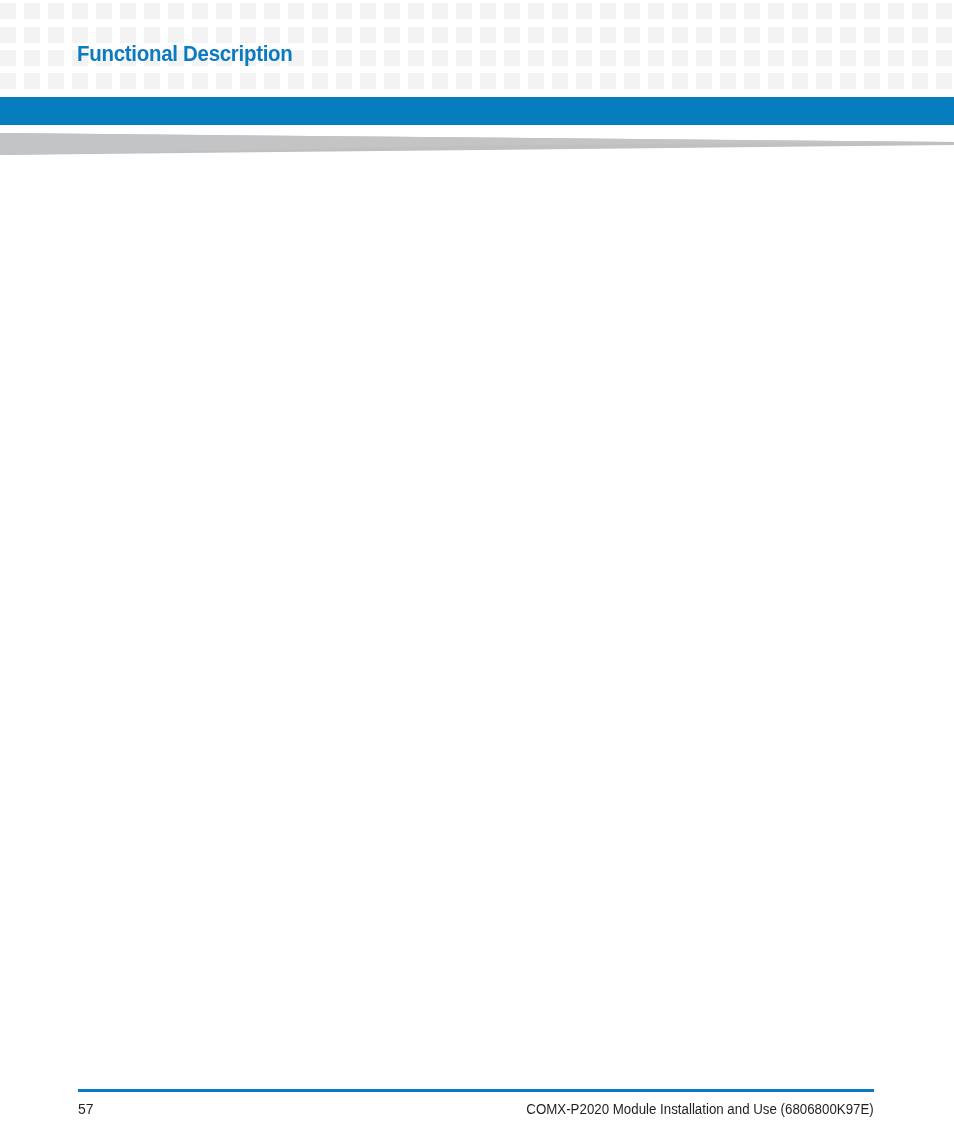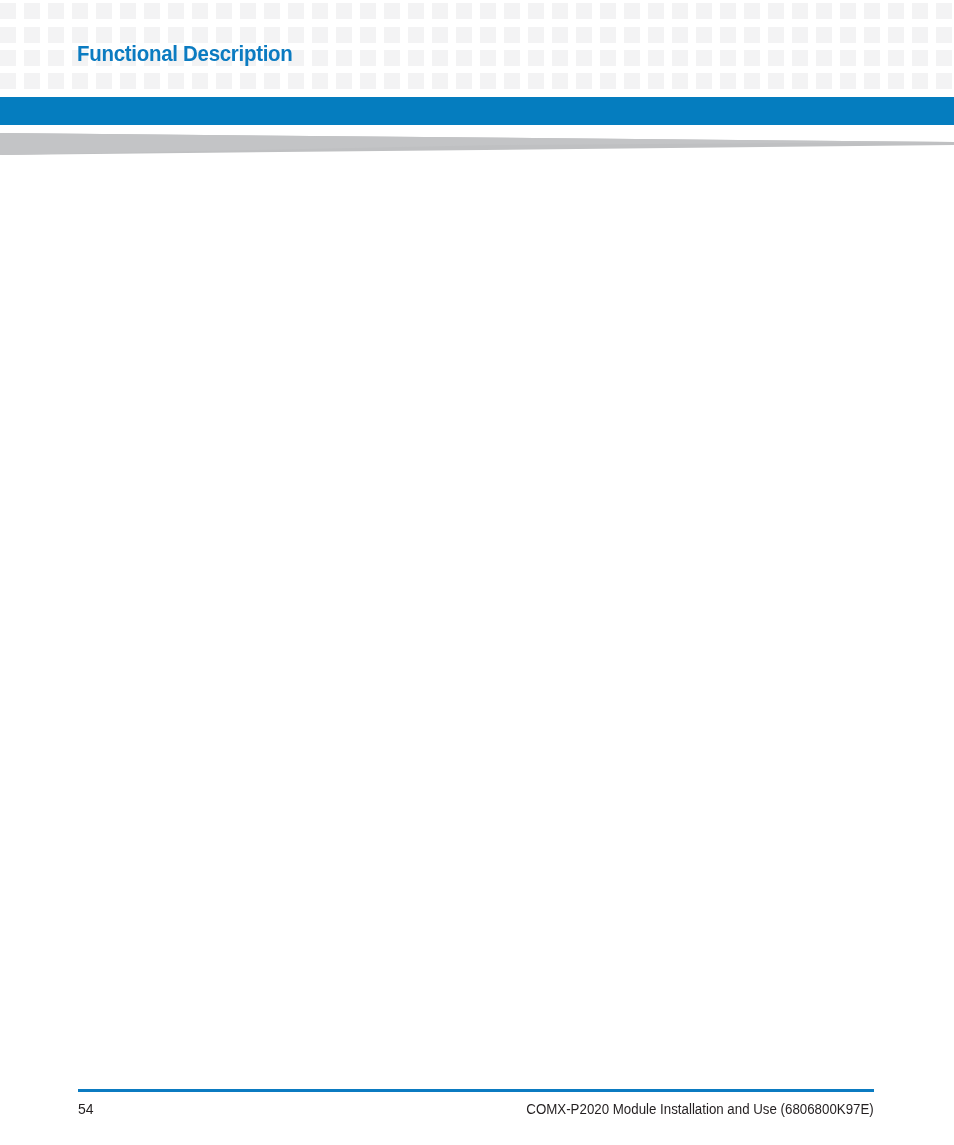--- a/index.html
+++ b/index.html
@@ -179,18 +179,18 @@
       <polygon points="0,5 954,14 954,17 0,27" fill="#bfc0c2"></polygon>
       <polygon points="0,5 954,14 500,17 0,27" fill="#c3c4c6"></polygon>
     </svg>
   </div>
 
   <div class="body-area"></div>
 
   <div class="footer">
     <div class="footer-rule"></div>
     <div class="footer-row">
-      <div class="footer-page-number">54</div>
+      <div class="footer-page-number">57</div>
       <div class="footer-doc-title">COMX-P2020 Module Installation and Use (6806800K97E)</div>
     </div>
   </div>
 
 </div>
 
 </body></html>

